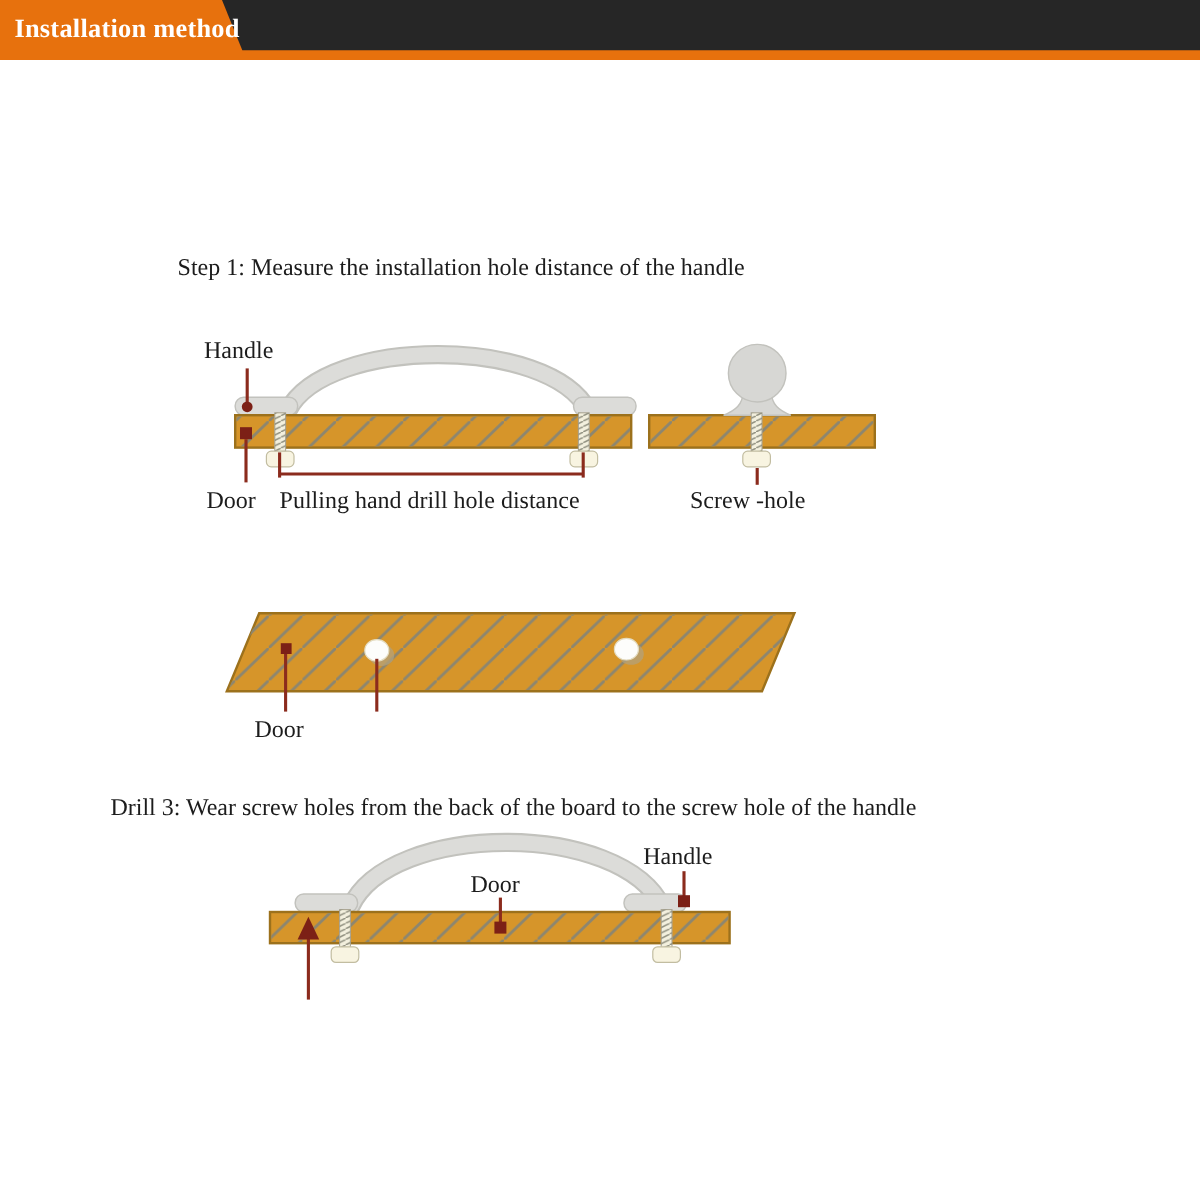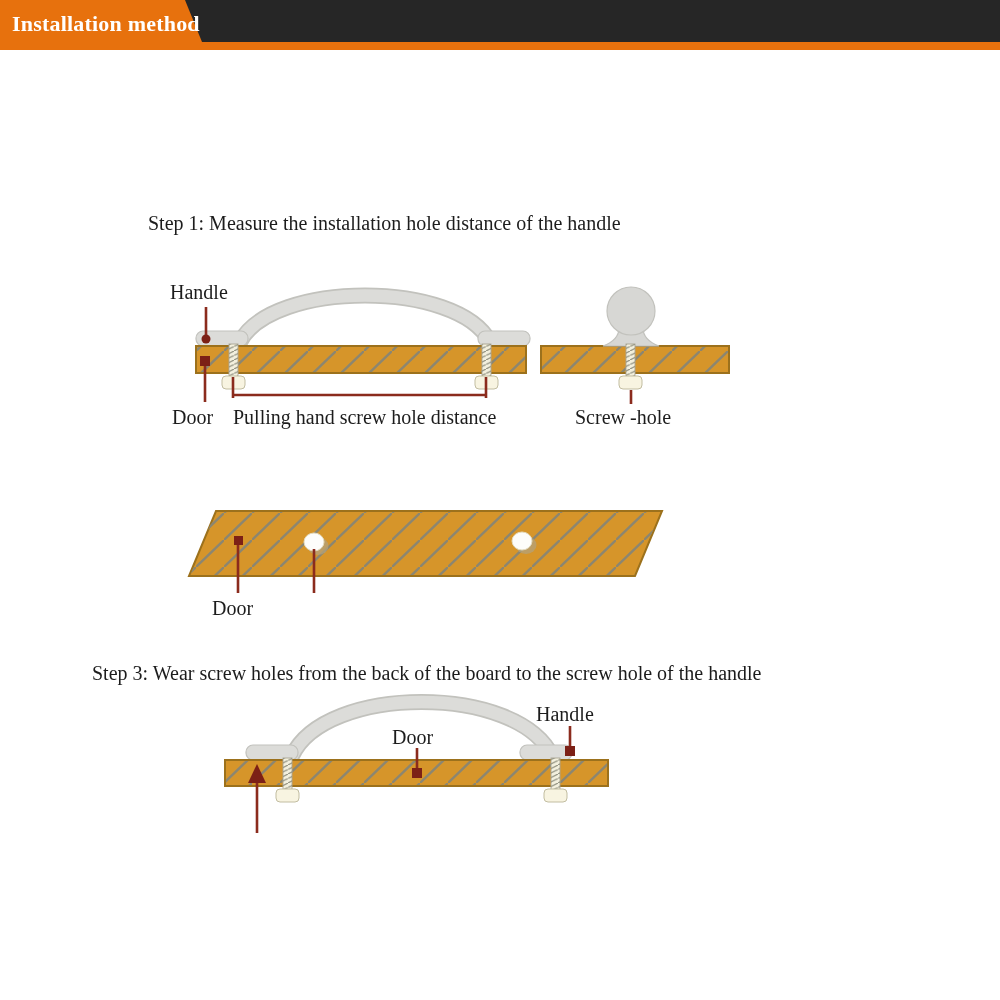--- a/index.html
+++ b/index.html
@@ -157,22 +157,22 @@
     </g>
     <g>
       <line class="red" x1="257" y1="833" x2="257" y2="782"></line>
       <polygon class="redfill" points="257,764 248,783 266,783"></polygon>
     </g>
   </svg>
 
   <div class="lbl" style="left:148px;top:212px;">Step 1: Measure the installation hole distance of the handle</div>
   <div class="lbl" style="left:170px;top:281px;">Handle</div>
   <div class="lbl" style="left:172px;top:406px;">Door</div>
-  <div class="lbl" style="left:233px;top:406px;">Pulling hand screw hole distance</div>
+  <div class="lbl" style="left:233px;top:406px;">Pulling hand drill hole distance</div>
   <div class="lbl" style="left:575px;top:406px;">Screw -hole</div>
 
   <div class="lbl" style="left:212px;top:597px;">Door</div>
 
-  <div class="lbl" style="left:92px;top:662px;">Step 3: Wear screw holes from the back of the board to the screw hole of the handle</div>
+  <div class="lbl" style="left:92px;top:662px;">Drill 3: Wear screw holes from the back of the board to the screw hole of the handle</div>
   <div class="lbl" style="left:392px;top:726px;">Door</div>
   <div class="lbl" style="left:536px;top:703px;">Handle</div>
 
 </div>
 
 </body></html>

